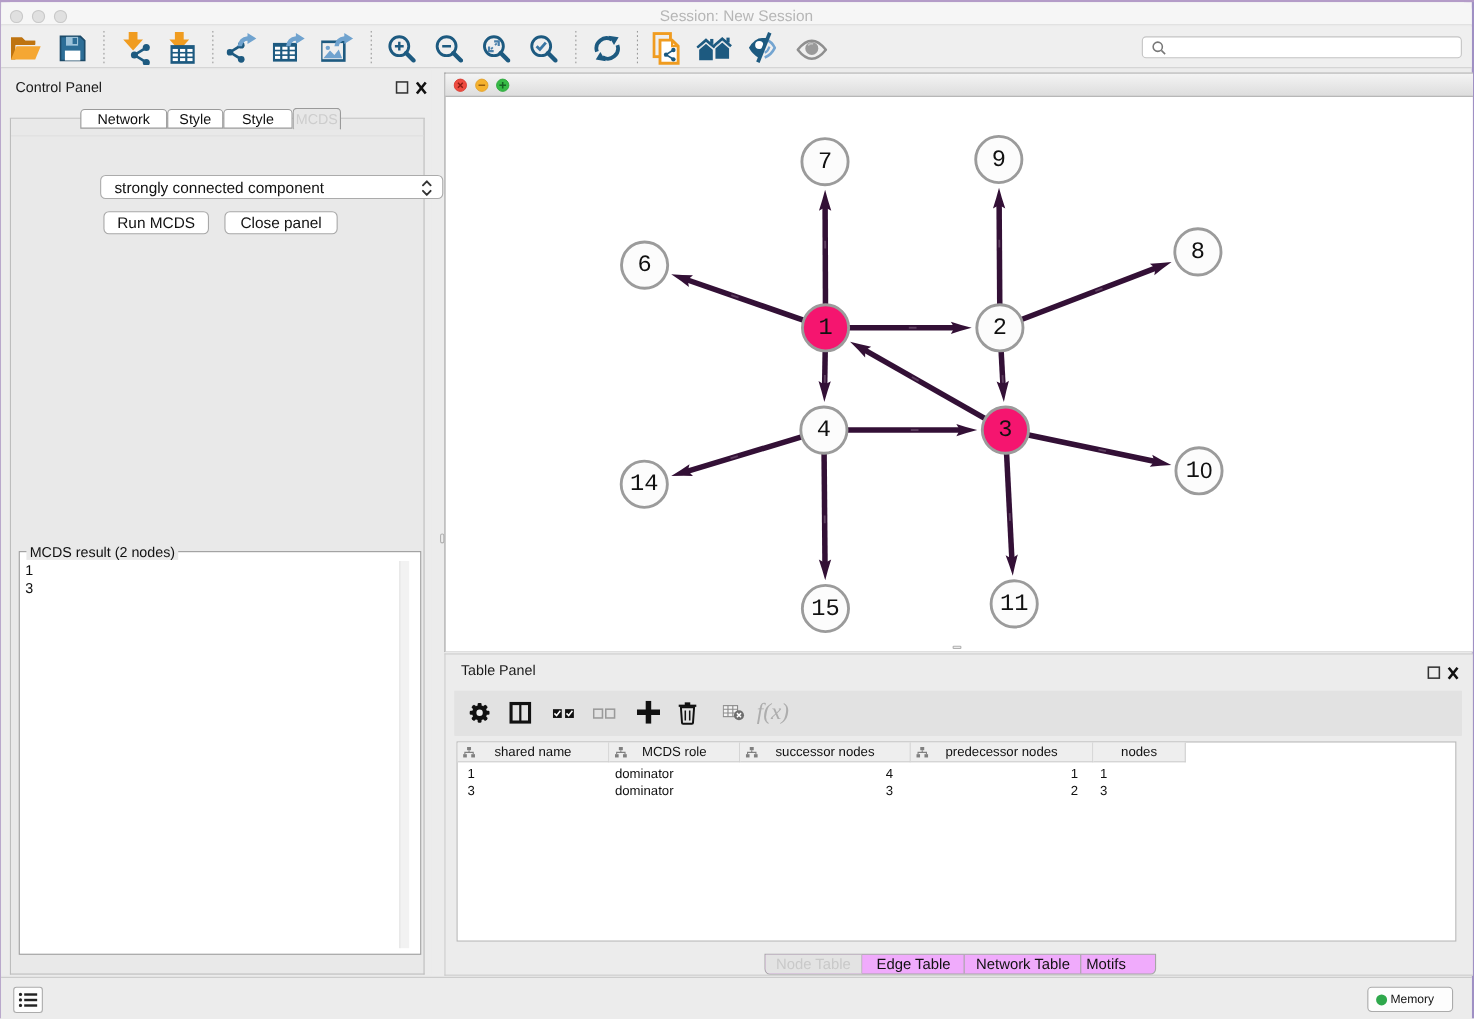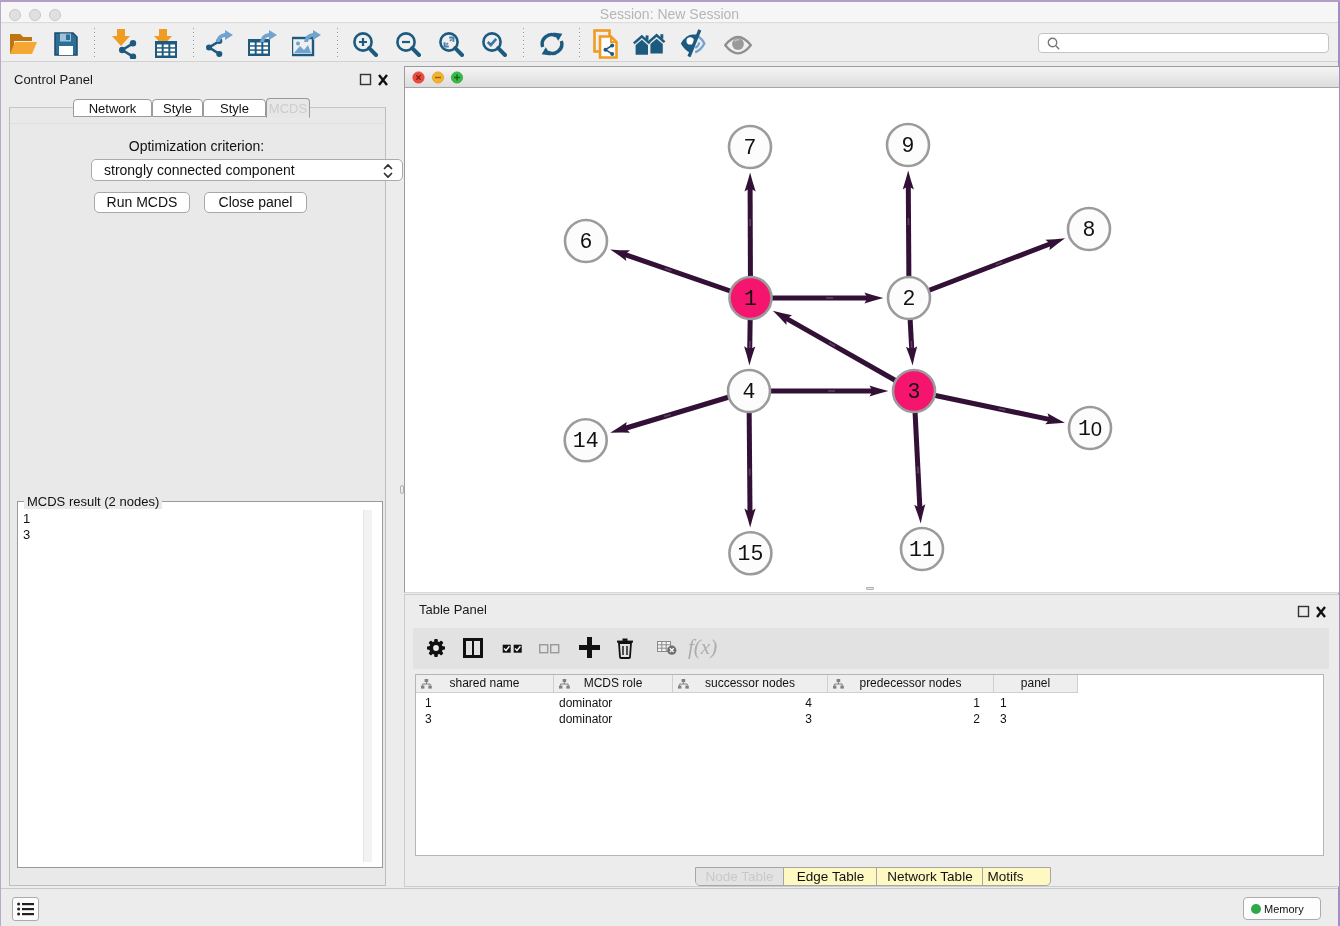--- a/index.html
+++ b/index.html
@@ -240,21 +240,20 @@
   <svg width="30" height="14" style="position:absolute;left:358px;top:10px" viewBox="0 0 30 14">
     <rect x="1.5" y="1.5" width="10" height="10" fill="none" stroke="#333" stroke-width="1.4"></rect>
     <path d="M20 2 L28 12 M28 2 L20 12" stroke="#111" stroke-width="2.4"></path>
   </svg>
   <div id="cpanel-body"></div>
     <div style="position:absolute;left:9px;top:60px;width:375px;height:1px;background:#dedede;"></div>
   <div class="ptab" style="left:72px; width:79px;">Network</div>
   <div class="ptab" style="left:151px; width:51px;">Style</div>
   <div class="ptab" style="left:202px; width:63px;">Style</div>
   <div class="ptab sel" style="left:265px; width:44px;">MCDS</div>
-  <div id="optlabel">Optimization criterion:</div>
   <div id="combo">strongly connected component
     <svg width="12" height="16" style="position:absolute;right:8px;top:3px" viewBox="0 0 12 16">
         <path d="M2.5 5.5 L6 1.8 L9.5 5.5" fill="none" stroke="#333" stroke-width="1.7" stroke-linecap="round" stroke-linejoin="round"></path>
         <path d="M2.5 10.5 L6 14.2 L9.5 10.5" fill="none" stroke="#333" stroke-width="1.7" stroke-linecap="round" stroke-linejoin="round"></path>
       </svg>
   </div>
   <div class="btn" style="left:93px; top:129px; width:96px;">Run MCDS</div>
   <div class="btn" style="left:203px; top:129px; width:103px;">Close panel</div>
   <div id="fieldset">
     <div id="fieldset-legend">MCDS result (2 nodes)</div>
@@ -421,33 +420,33 @@
           <path d="M5.4 3 V5 M1.6 6.6 V5 H9.2 V6.6" stroke="#808080" stroke-width="1" fill="none"></path>
         </svg><span>successor nodes</span></div>
       <div class="thead" style="left:412px;width:166px;"><svg style="position:absolute;left:5px;top:4px" width="11" height="10" viewBox="0 0 11 10">
           <g fill="#808080">
             <rect x="3.6" y="0" width="3.6" height="3"></rect>
             <rect x="0" y="6.6" width="3.4" height="3"></rect>
             <rect x="7.4" y="6.6" width="3.4" height="3"></rect>
           </g>
           <path d="M5.4 3 V5 M1.6 6.6 V5 H9.2 V6.6" stroke="#808080" stroke-width="1" fill="none"></path>
         </svg><span>predecessor nodes</span></div>
-      <div class="thead" style="left:578px;width:84px;"><span>panel</span></div>
+      <div class="thead" style="left:578px;width:84px;"><span>nodes</span></div>
       <div class="trow" style="left:9px;top:21px;">1</div>
       <div class="trow" style="left:143px;top:21px;">dominator</div>
       <div class="trow" style="left:257px;top:21px;width:139px;text-align:right;">4</div>
       <div class="trow" style="left:412px;top:21px;width:152px;text-align:right;">1</div>
       <div class="trow" style="left:584px;top:21px;">1</div>
       <div class="trow" style="left:9px;top:37px;">3</div>
       <div class="trow" style="left:143px;top:37px;">dominator</div>
       <div class="trow" style="left:257px;top:37px;width:139px;text-align:right;">3</div>
       <div class="trow" style="left:412px;top:37px;width:152px;text-align:right;">2</div>
       <div class="trow" style="left:584px;top:37px;">3</div>
     </div>
-  <div style="position:absolute;left:290px;top:272px;width:356px;height:19px;background:#fef9c3;border:1px solid #a6a6a6;border-radius:0 0 5px 5px;font-size:13.5px;">
+  <div style="position:absolute;left:290px;top:272px;width:356px;height:19px;background:#f0abfc;border:1px solid #a6a6a6;border-radius:0 0 5px 5px;font-size:13.5px;">
       <div style="position:absolute;left:0;top:0;width:88px;height:17px;background:#e3e3e3;color:#c9c9c9;text-align:center;line-height:17px;border-right:1px solid #a6a6a6;border-radius:0 0 0 4px;">Node Table</div>
       <div style="position:absolute;left:89px;top:0;width:92px;height:17px;color:#111;text-align:center;line-height:17px;border-right:1px solid #a6a6a6;">Edge Table</div>
       <div style="position:absolute;left:182px;top:0;width:105px;height:17px;color:#111;text-align:center;line-height:17px;border-right:1px solid #a6a6a6;">Network Table</div>
       <div style="position:absolute;left:288px;top:0;width:43px;height:17px;color:#111;text-align:center;line-height:17px;">Motifs</div>
     </div>
 </div>
 
 <div class="abs" style="left:400px;top:485px;width:4px;height:9px;background:#ededed;border:1px solid #b0b0b0;border-radius:2px;"></div>
 <div class="abs" style="left:866px;top:587px;width:8px;height:3px;background:#ebebeb;border:1px solid #b0b0b0;border-radius:1px;"></div>
 

